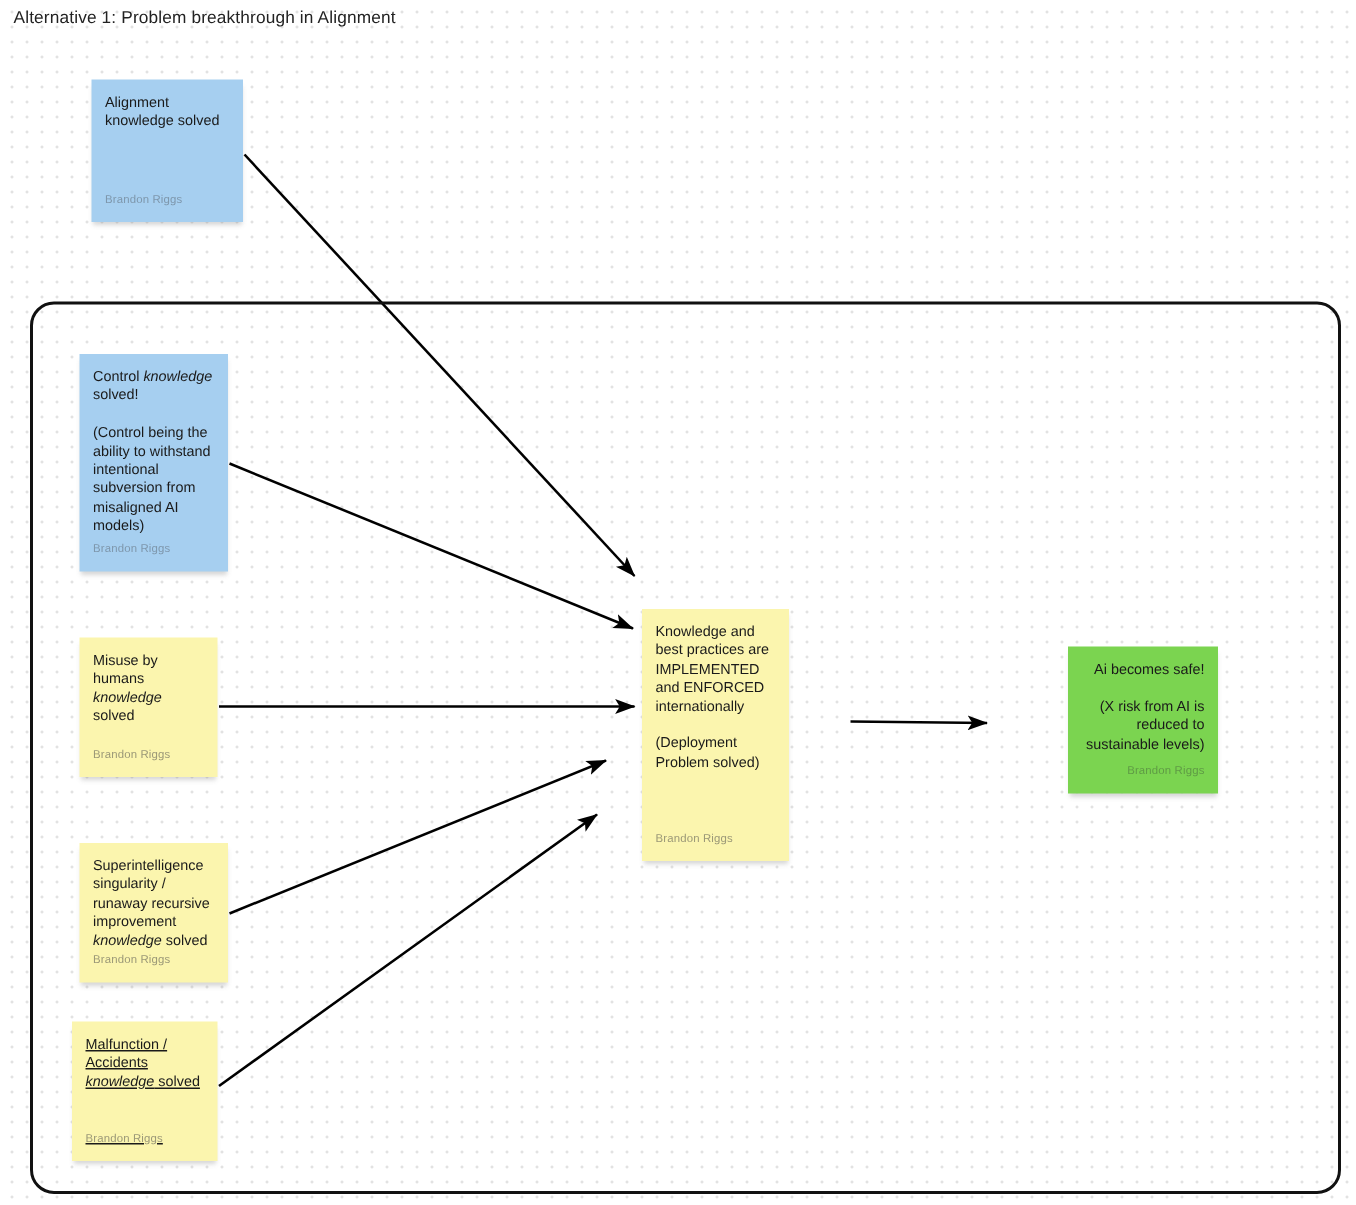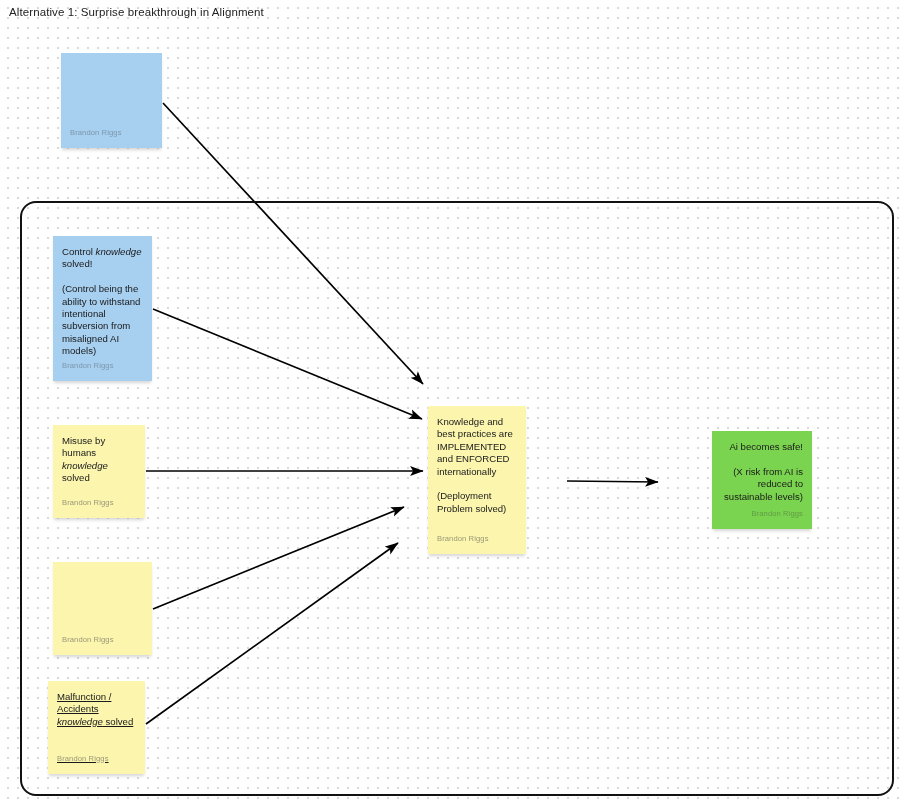--- a/index.html
+++ b/index.html
@@ -69,21 +69,21 @@
     width: 904px;
     height: 803px;
     pointer-events: none;
   }
 </style>
 </head>
 <body>
 
 <div id="canvas">
 
-  <div id="board-title">Alternative 1: Surprise breakthrough in Alignment</div>
+  <div id="board-title">Alternative 1: Problem breakthrough in Alignment</div>
 
   <svg id="arrows" viewBox="0 0 904 803">
     <defs>
       <marker id="ah" markerWidth="9" markerHeight="9" refX="7.6" refY="3.1" orient="auto" markerUnits="strokeWidth">
         <path d="M0,0.2 L8,3.1 L0,6 L1.8,3.1 Z" fill="#000000"></path>
       </marker>
     </defs>
     <g id="arrow-group" stroke="#000000" stroke-width="1.7" fill="none">
         <line x1="163" y1="103" x2="423" y2="384" marker-end="url(#ah)"></line>
         <line x1="153" y1="309" x2="422" y2="419" marker-end="url(#ah)"></line>
@@ -91,40 +91,42 @@
         <line x1="153" y1="609" x2="404" y2="507" marker-end="url(#ah)"></line>
         <line x1="146" y1="724" x2="398" y2="543" marker-end="url(#ah)"></line>
         <line x1="567" y1="481" x2="658" y2="482" marker-end="url(#ah)"></line>
       </g>
   </svg>
 
   <div class="group-frame" style="left: 20px; top: 201px; width: 874px; height: 595px; border-color: rgb(17, 17, 17);"></div>
 
   <div id="notes-layer">
       <div class="note blue" style="left: 61px; top: 53px; width: 101px; height: 95px;">
+        <div class="note-body">Alignment knowledge solved</div>
         <div class="note-author">Brandon Riggs</div>
       </div>
       <div class="note blue" style="left: 53px; top: 236px; width: 99px; height: 145px;">
         <div class="note-body">Control <em>knowledge</em> solved!
 
 (Control being the ability to withstand intentional subversion from misaligned AI models)</div>
         <div class="note-author">Brandon Riggs</div>
       </div>
       <div class="note yellow" style="left: 53px; top: 425px; width: 92px; height: 93px;">
         <div class="note-body">Misuse by humans <em>knowledge</em> solved</div>
         <div class="note-author">Brandon Riggs</div>
       </div>
       <div class="note yellow" style="left: 53px; top: 562px; width: 99px; height: 93px;">
+        <div class="note-body">Superintelligence singularity / runaway recursive improvement <em>knowledge</em> solved</div>
         <div class="note-author">Brandon Riggs</div>
       </div>
       <div class="note yellow" style="left: 48px; top: 681px; width: 97px; height: 93px; text-decoration: underline;">
         <div class="note-body">Malfunction / Accidents <em>knowledge</em> solved</div>
         <div class="note-author">Brandon Riggs</div>
       </div>
-      <div class="note yellow" style="left: 428px; top: 406px; width: 98px; height: 148px;">
+      <div class="note yellow" style="left: 428px; top: 406px; width: 98px; height: 168px;">
         <div class="note-body">Knowledge and best practices are IMPLEMENTED and ENFORCED internationally
 
 (Deployment Problem solved)</div>
         <div class="note-author">Brandon Riggs</div>
       </div>
       <div class="note green" style="left: 712px; top: 431px; width: 100px; height: 98px; text-align: right;">
         <div class="note-body">Ai becomes safe!
 
 (X risk from AI is reduced to sustainable levels)</div>
         <div class="note-author">Brandon Riggs</div>

